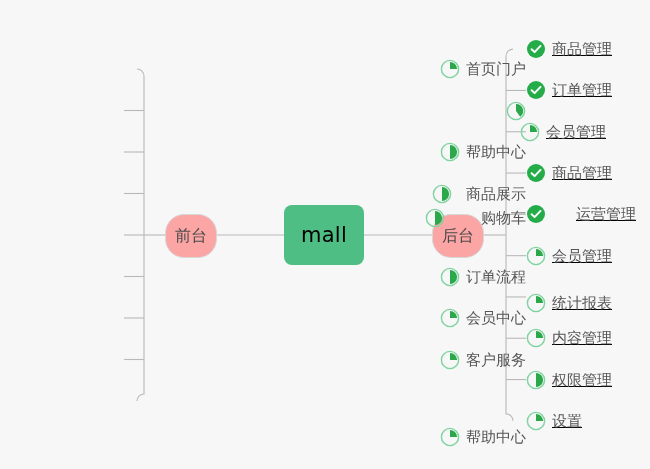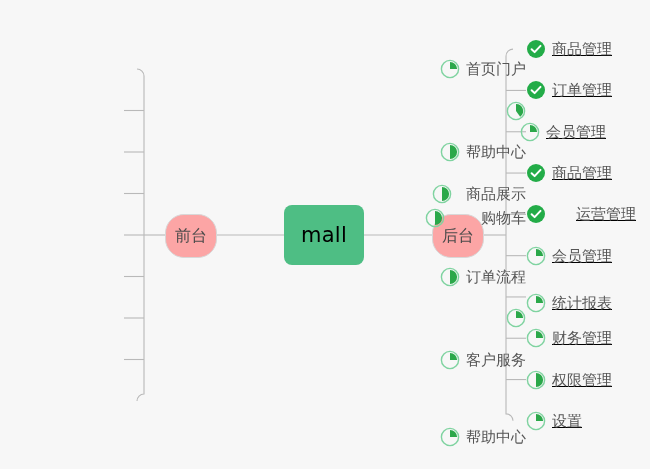--- a/index.html
+++ b/index.html
@@ -147,20 +147,21 @@
           <circle cx="10" cy="10" r="8.6" fill="none" stroke="#7fd3a0" stroke-width="1.4"></circle>
           <path d="M 10 10 L 10 2.9000000000000004 A 7.1 7.1 0 0 1 10 17.1 Z" fill="#2ba84a"></path>
         </svg>
         <span class="leaf-label">订单流程</span>
       </div>
       <div class="leaf left" style="top: 306px; right: 124px; left: 0px;">
         <svg viewBox="0 0 20 20" class="ico">
           <circle cx="10" cy="10" r="8.6" fill="none" stroke="#7fd3a0" stroke-width="1.4"></circle>
           <path d="M 10 10 L 10 2.9000000000000004 A 7.1 7.1 0 0 1 17.1 10 Z" fill="#2ba84a"></path>
         </svg>
+        <span class="leaf-label">会员中心</span>
       </div>
       <div class="leaf left" style="top: 347.5px; right: 124px; left: 0px;">
         <svg viewBox="0 0 20 20" class="ico">
           <circle cx="10" cy="10" r="8.6" fill="none" stroke="#7fd3a0" stroke-width="1.4"></circle>
           <path d="M 10 10 L 10 2.9000000000000004 A 7.1 7.1 0 0 1 17.1 10 Z" fill="#2ba84a"></path>
         </svg>
         <span class="leaf-label">客户服务</span>
       </div>
       <div class="leaf left" style="top: 389px; right: 124px; left: 0px; margin-top: 36px;">
         <svg viewBox="0 0 20 20" class="ico">
@@ -218,21 +219,21 @@
           <circle cx="10" cy="10" r="8.6" fill="none" stroke="#7fd3a0" stroke-width="1.4"></circle>
           <path d="M 10 10 L 10 2.9000000000000004 A 7.1 7.1 0 0 1 17.1 10 Z" fill="#2ba84a"></path>
         </svg>
         <span class="leaf-label">统计报表</span>
       </div>
       <div class="leaf right" style="top: 326.25px; left: 526px;">
         <svg viewBox="0 0 20 20" class="ico">
           <circle cx="10" cy="10" r="8.6" fill="none" stroke="#7fd3a0" stroke-width="1.4"></circle>
           <path d="M 10 10 L 10 2.9000000000000004 A 7.1 7.1 0 0 1 17.1 10 Z" fill="#2ba84a"></path>
         </svg>
-        <span class="leaf-label">财务管理</span>
+        <span class="leaf-label">内容管理</span>
       </div>
       <div class="leaf right" style="top: 367.55px; left: 526px;">
         <svg viewBox="0 0 20 20" class="ico">
           <circle cx="10" cy="10" r="8.6" fill="none" stroke="#7fd3a0" stroke-width="1.4"></circle>
           <path d="M 10 10 L 10 2.9000000000000004 A 7.1 7.1 0 0 1 10 17.1 Z" fill="#2ba84a"></path>
         </svg>
         <span class="leaf-label">权限管理</span>
       </div>
       <div class="leaf right" style="top: 408.85px; left: 526px;">
         <svg viewBox="0 0 20 20" class="ico">

